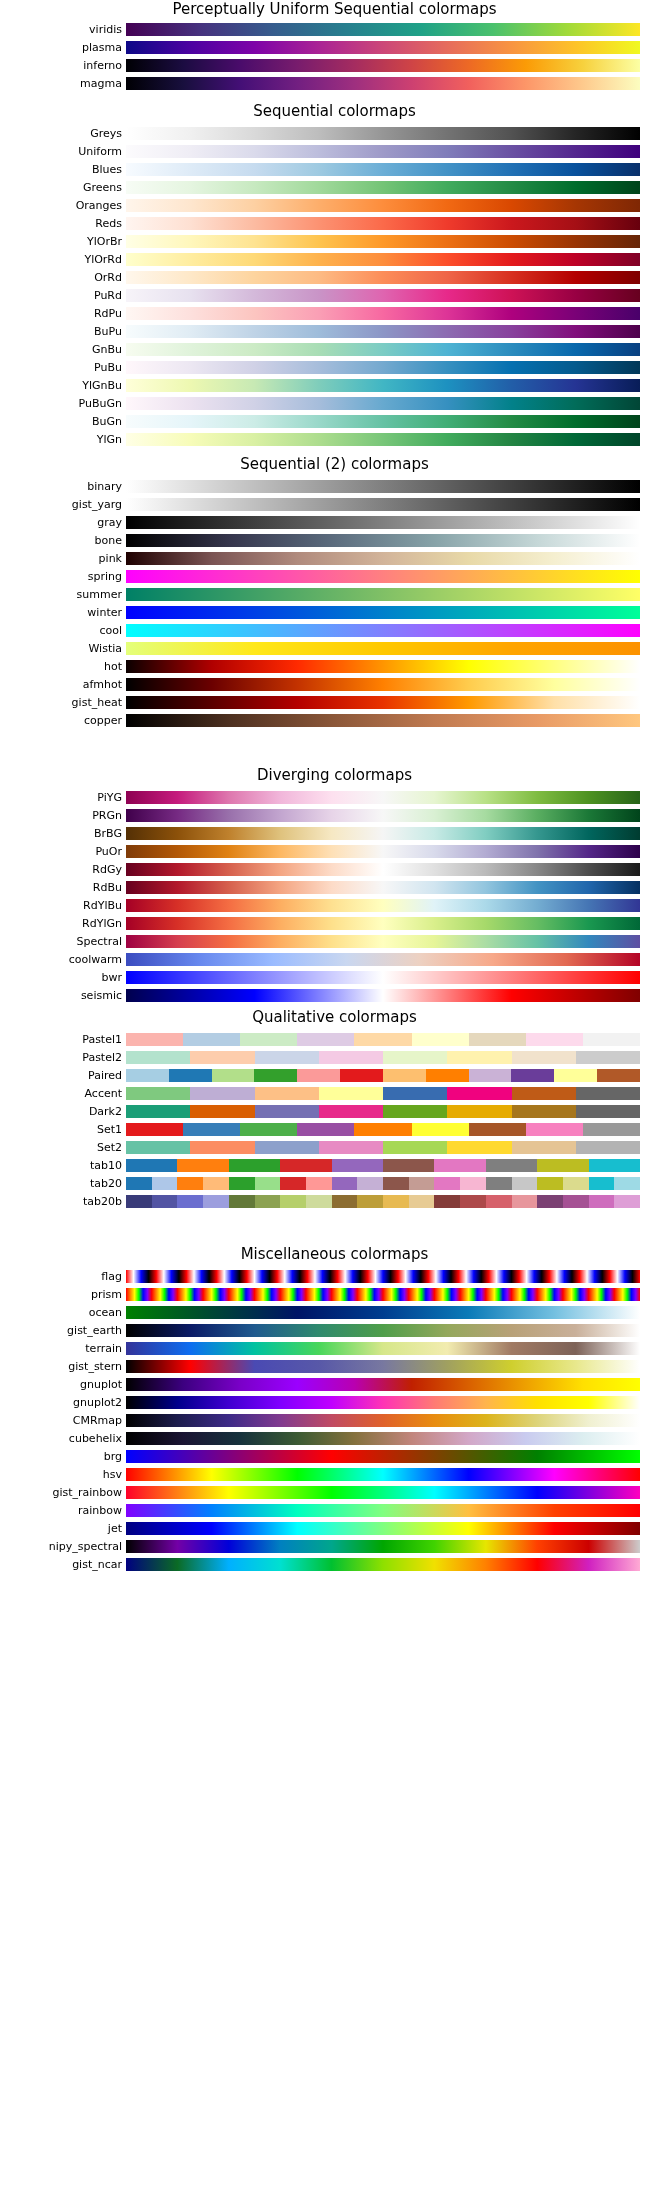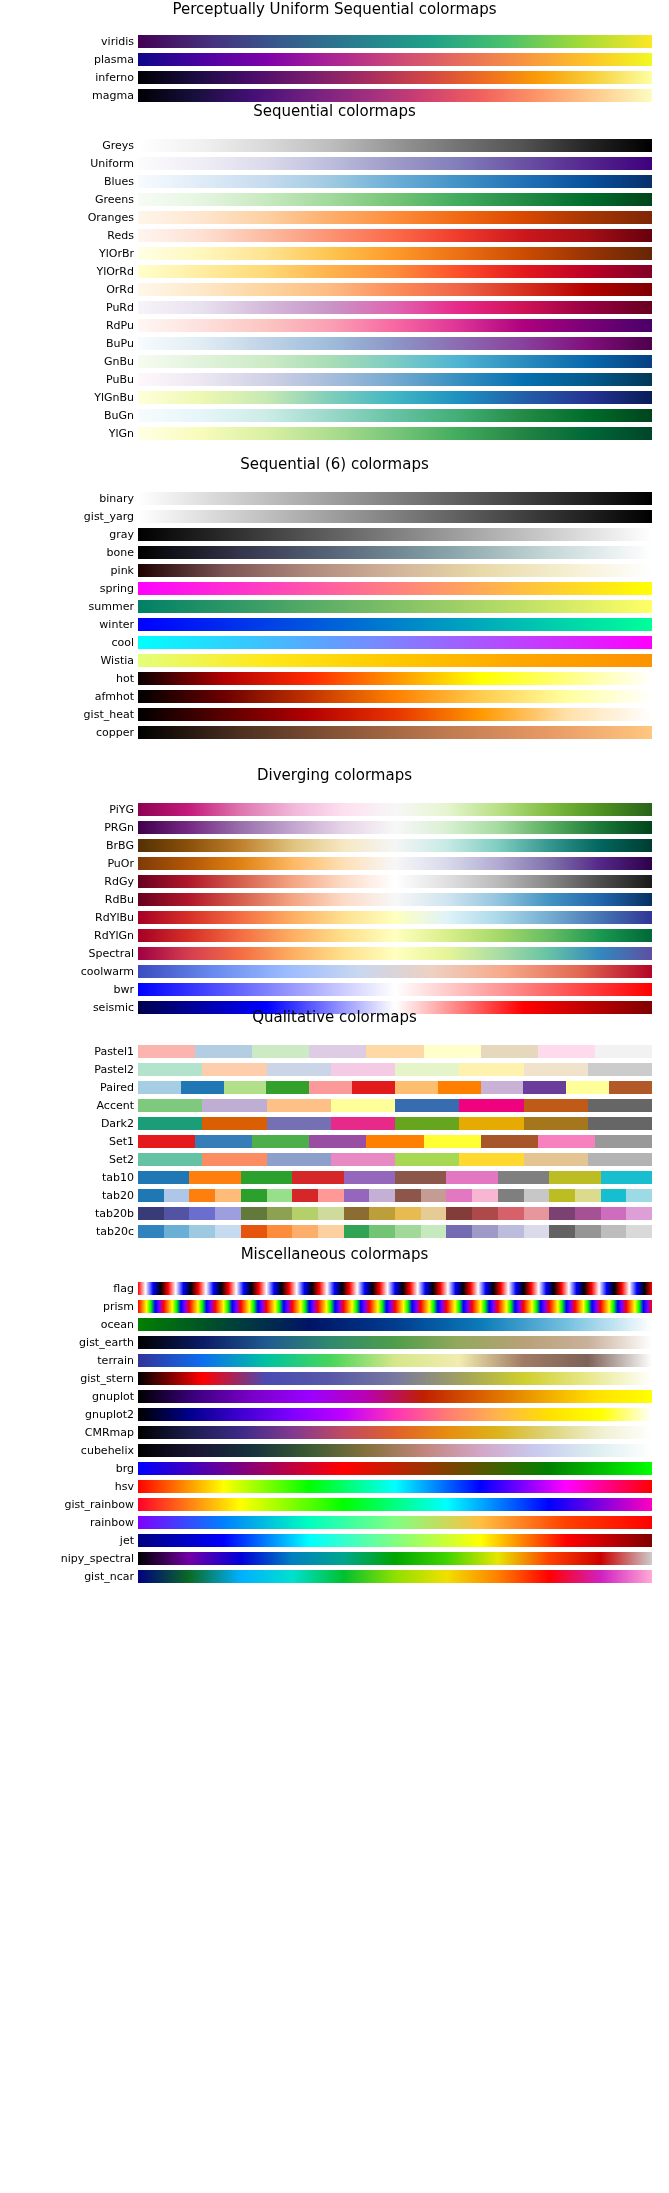--- a/index.html
+++ b/index.html
@@ -16,21 +16,21 @@
   .section-title{
     text-align:center;
     font-size:15px;
     line-height:15px;
     color:#000000;
     font-weight:400;
     width:669px;
     margin:0;
     padding:0;
   }
-  .rows{margin:16px;padding:0;}
+  .rows{margin:4px;padding:0;}
   .cmap-row{
     display:flex;
     align-items:center;
     height:18px;
     margin:0;
     padding:0;
   }
   .cmap-label{
     width:122px;
     min-width:122px;
@@ -146,31 +146,35 @@
         </div>
         <div class="cmap-row">
           <div class="cmap-label">PuBu</div>
           <div class="cmap-bar" style="background-image: linear-gradient(to right, rgb(255, 247, 251), rgb(236, 231, 242), rgb(208, 209, 230), rgb(166, 189, 219), rgb(116, 169, 207), rgb(54, 144, 192), rgb(5, 112, 176), rgb(4, 90, 141), rgb(2, 56, 88));"></div>
         </div>
         <div class="cmap-row">
           <div class="cmap-label">YlGnBu</div>
           <div class="cmap-bar" style="background-image: linear-gradient(to right, rgb(255, 255, 217), rgb(237, 248, 177), rgb(199, 233, 180), rgb(127, 205, 187), rgb(65, 182, 196), rgb(29, 145, 192), rgb(34, 94, 168), rgb(37, 52, 148), rgb(8, 29, 88));"></div>
         </div>
         <div class="cmap-row">
+          <div class="cmap-label">PuBuGn</div>
+          <div class="cmap-bar" style="background-image: linear-gradient(to right, rgb(255, 247, 251), rgb(236, 226, 240), rgb(208, 209, 230), rgb(166, 189, 219), rgb(103, 169, 207), rgb(54, 144, 192), rgb(2, 129, 138), rgb(1, 108, 89), rgb(1, 70, 54));"></div>
+        </div>
+        <div class="cmap-row">
           <div class="cmap-label">BuGn</div>
           <div class="cmap-bar" style="background-image: linear-gradient(to right, rgb(247, 252, 253), rgb(229, 245, 249), rgb(204, 236, 230), rgb(153, 216, 201), rgb(102, 194, 164), rgb(65, 174, 118), rgb(35, 139, 69), rgb(0, 109, 44), rgb(0, 68, 27));"></div>
         </div>
         <div class="cmap-row">
           <div class="cmap-label">YlGn</div>
           <div class="cmap-bar" style="background-image: linear-gradient(to right, rgb(255, 255, 229), rgb(247, 252, 185), rgb(217, 240, 163), rgb(173, 221, 142), rgb(120, 198, 121), rgb(65, 171, 93), rgb(35, 132, 67), rgb(0, 104, 55), rgb(0, 69, 41));"></div>
         </div>
       </div>
     </div>
     <div class="section" style="position: absolute; left: 0px; top: 0px; width: 669px;">
-      <div class="section-title" style="position: absolute; top: 457px; left: 0px;">Sequential (6) colormaps</div>
+      <div class="section-title" style="position: absolute; top: 457px; left: 0px;">Sequential (2) colormaps</div>
       <div class="rows" style="position: absolute; top: 473px; left: 0px;">
         <div class="cmap-row">
           <div class="cmap-label">binary</div>
           <div class="cmap-bar" style="background-image: linear-gradient(to right, rgb(255, 255, 255), rgb(0, 0, 0));"></div>
         </div>
         <div class="cmap-row">
           <div class="cmap-label">gist_yarg</div>
           <div class="cmap-bar" style="background-image: linear-gradient(to right, rgb(255, 255, 255), rgb(0, 0, 0));"></div>
         </div>
         <div class="cmap-row">
@@ -434,45 +438,20 @@
             <i style="background: rgb(132, 60, 57);"></i>
             <i style="background: rgb(173, 73, 74);"></i>
             <i style="background: rgb(214, 97, 107);"></i>
             <i style="background: rgb(231, 150, 156);"></i>
             <i style="background: rgb(123, 65, 115);"></i>
             <i style="background: rgb(165, 81, 148);"></i>
             <i style="background: rgb(206, 109, 189);"></i>
             <i style="background: rgb(222, 158, 214);"></i>
           </div>
         </div>
-        <div class="cmap-row">
-          <div class="cmap-label">tab20c</div>
-          <div class="cmap-bar qual">
-            <i style="background: rgb(49, 130, 189);"></i>
-            <i style="background: rgb(107, 174, 214);"></i>
-            <i style="background: rgb(158, 202, 225);"></i>
-            <i style="background: rgb(198, 219, 239);"></i>
-            <i style="background: rgb(230, 85, 13);"></i>
-            <i style="background: rgb(253, 141, 60);"></i>
-            <i style="background: rgb(253, 174, 107);"></i>
-            <i style="background: rgb(253, 208, 162);"></i>
-            <i style="background: rgb(49, 163, 84);"></i>
-            <i style="background: rgb(116, 196, 118);"></i>
-            <i style="background: rgb(161, 217, 155);"></i>
-            <i style="background: rgb(199, 233, 192);"></i>
-            <i style="background: rgb(117, 107, 177);"></i>
-            <i style="background: rgb(158, 154, 200);"></i>
-            <i style="background: rgb(188, 189, 220);"></i>
-            <i style="background: rgb(218, 218, 235);"></i>
-            <i style="background: rgb(99, 99, 99);"></i>
-            <i style="background: rgb(150, 150, 150);"></i>
-            <i style="background: rgb(189, 189, 189);"></i>
-            <i style="background: rgb(217, 217, 217);"></i>
-          </div>
-        </div>
       </div>
     </div>
     <div class="section" style="position: absolute; left: 0px; top: 0px; width: 669px;">
       <div class="section-title" style="position: absolute; top: 1247px; left: 0px;">Miscellaneous colormaps</div>
       <div class="rows" style="position: absolute; top: 1263px; left: 0px;">
         <div class="cmap-row">
           <div class="cmap-label">flag</div>
           <div class="cmap-bar" style="background-image: linear-gradient(to right, rgb(255, 0, 0) 0%, rgb(255, 255, 255) 1.471%, rgb(0, 0, 255) 2.941%, rgb(0, 0, 0) 4.412%, rgb(255, 0, 0) 5.882%, rgb(255, 0, 0) 5.882%, rgb(255, 255, 255) 7.353%, rgb(0, 0, 255) 8.824%, rgb(0, 0, 0) 10.294%, rgb(255, 0, 0) 11.765%, rgb(255, 0, 0) 11.765%, rgb(255, 255, 255) 13.235%, rgb(0, 0, 255) 14.706%, rgb(0, 0, 0) 16.176%, rgb(255, 0, 0) 17.647%, rgb(255, 0, 0) 17.647%, rgb(255, 255, 255) 19.118%, rgb(0, 0, 255) 20.588%, rgb(0, 0, 0) 22.059%, rgb(255, 0, 0) 23.529%, rgb(255, 0, 0) 23.529%, rgb(255, 255, 255) 25%, rgb(0, 0, 255) 26.471%, rgb(0, 0, 0) 27.941%, rgb(255, 0, 0) 29.412%, rgb(255, 0, 0) 29.412%, rgb(255, 255, 255) 30.882%, rgb(0, 0, 255) 32.353%, rgb(0, 0, 0) 33.824%, rgb(255, 0, 0) 35.294%, rgb(255, 0, 0) 35.294%, rgb(255, 255, 255) 36.765%, rgb(0, 0, 255) 38.235%, rgb(0, 0, 0) 39.706%, rgb(255, 0, 0) 41.176%, rgb(255, 0, 0) 41.176%, rgb(255, 255, 255) 42.647%, rgb(0, 0, 255) 44.118%, rgb(0, 0, 0) 45.588%, rgb(255, 0, 0) 47.059%, rgb(255, 0, 0) 47.059%, rgb(255, 255, 255) 48.529%, rgb(0, 0, 255) 50%, rgb(0, 0, 0) 51.471%, rgb(255, 0, 0) 52.941%, rgb(255, 0, 0) 52.941%, rgb(255, 255, 255) 54.412%, rgb(0, 0, 255) 55.882%, rgb(0, 0, 0) 57.353%, rgb(255, 0, 0) 58.824%, rgb(255, 0, 0) 58.824%, rgb(255, 255, 255) 60.294%, rgb(0, 0, 255) 61.765%, rgb(0, 0, 0) 63.235%, rgb(255, 0, 0) 64.706%, rgb(255, 0, 0) 64.706%, rgb(255, 255, 255) 66.176%, rgb(0, 0, 255) 67.647%, rgb(0, 0, 0) 69.118%, rgb(255, 0, 0) 70.588%, rgb(255, 0, 0) 70.588%, rgb(255, 255, 255) 72.059%, rgb(0, 0, 255) 73.529%, rgb(0, 0, 0) 75%, rgb(255, 0, 0) 76.471%, rgb(255, 0, 0) 76.471%, rgb(255, 255, 255) 77.941%, rgb(0, 0, 255) 79.412%, rgb(0, 0, 0) 80.882%, rgb(255, 0, 0) 82.353%, rgb(255, 0, 0) 82.353%, rgb(255, 255, 255) 83.824%, rgb(0, 0, 255) 85.294%, rgb(0, 0, 0) 86.765%, rgb(255, 0, 0) 88.235%, rgb(255, 0, 0) 88.235%, rgb(255, 255, 255) 89.706%, rgb(0, 0, 255) 91.176%, rgb(0, 0, 0) 92.647%, rgb(255, 0, 0) 94.118%, rgb(255, 0, 0) 94.118%, rgb(255, 255, 255) 95.588%, rgb(0, 0, 255) 97.059%, rgb(0, 0, 0) 98.529%, rgb(255, 0, 0) 100%);"></div>
         </div>
         <div class="cmap-row">

